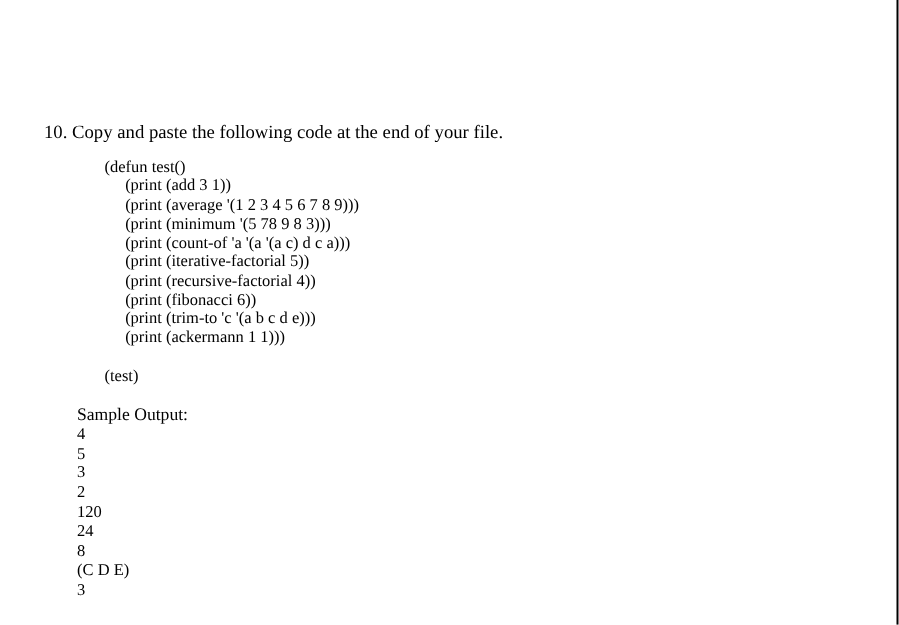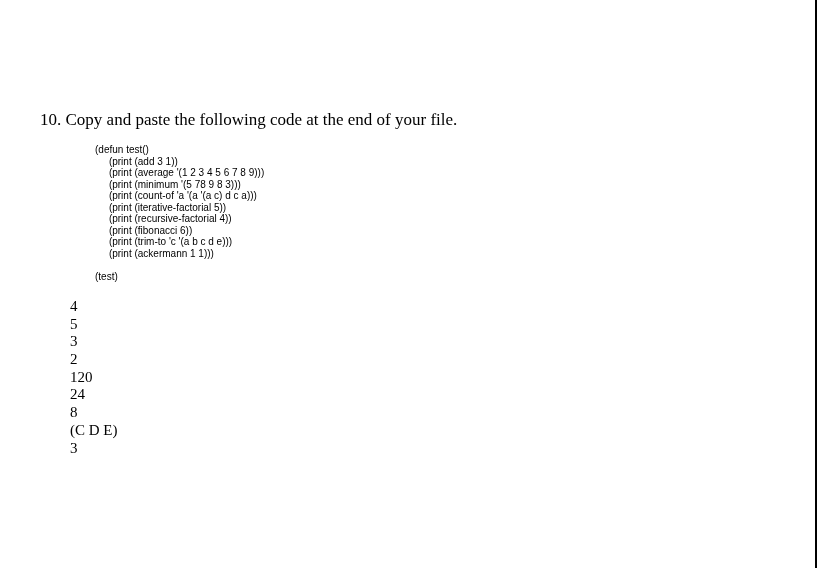--- a/index.html
+++ b/index.html
@@ -21,22 +21,22 @@
   }
   .instruction {
     font-size: 17px;
     margin-bottom: 14px;
     margin-left: 0;
   }
   .num {
     display: inline;
   }
   .code-block {
-    font-family: Liberation Sans, sans-serif;
-    font-size: 10px;
+    font-family: Liberation Serif, serif;
+    font-size: 15px;
     line-height: 1.15;
     white-space: pre;
     margin-left: 55px;
     margin-bottom: 16px;
   }
   .sample-label {
     font-size: 16px;
     margin-left: 30px;
     margin-top: 18px;
   }
@@ -64,20 +64,21 @@
      (print (minimum '(5 78 9 8 3)))
      (print (count-of 'a '(a '(a c) d c a)))
      (print (iterative-factorial 5))
      (print (recursive-factorial 4))
      (print (fibonacci 6))
      (print (trim-to 'c '(a b c d e)))
      (print (ackermann 1 1)))
 
 (test)</div>
 
+  <div class="sample-label">Sample Output:</div>
 
   <div class="sample-output">4
 5
 3
 2
 120
 24
 8
 (C D E)
 3</div>

